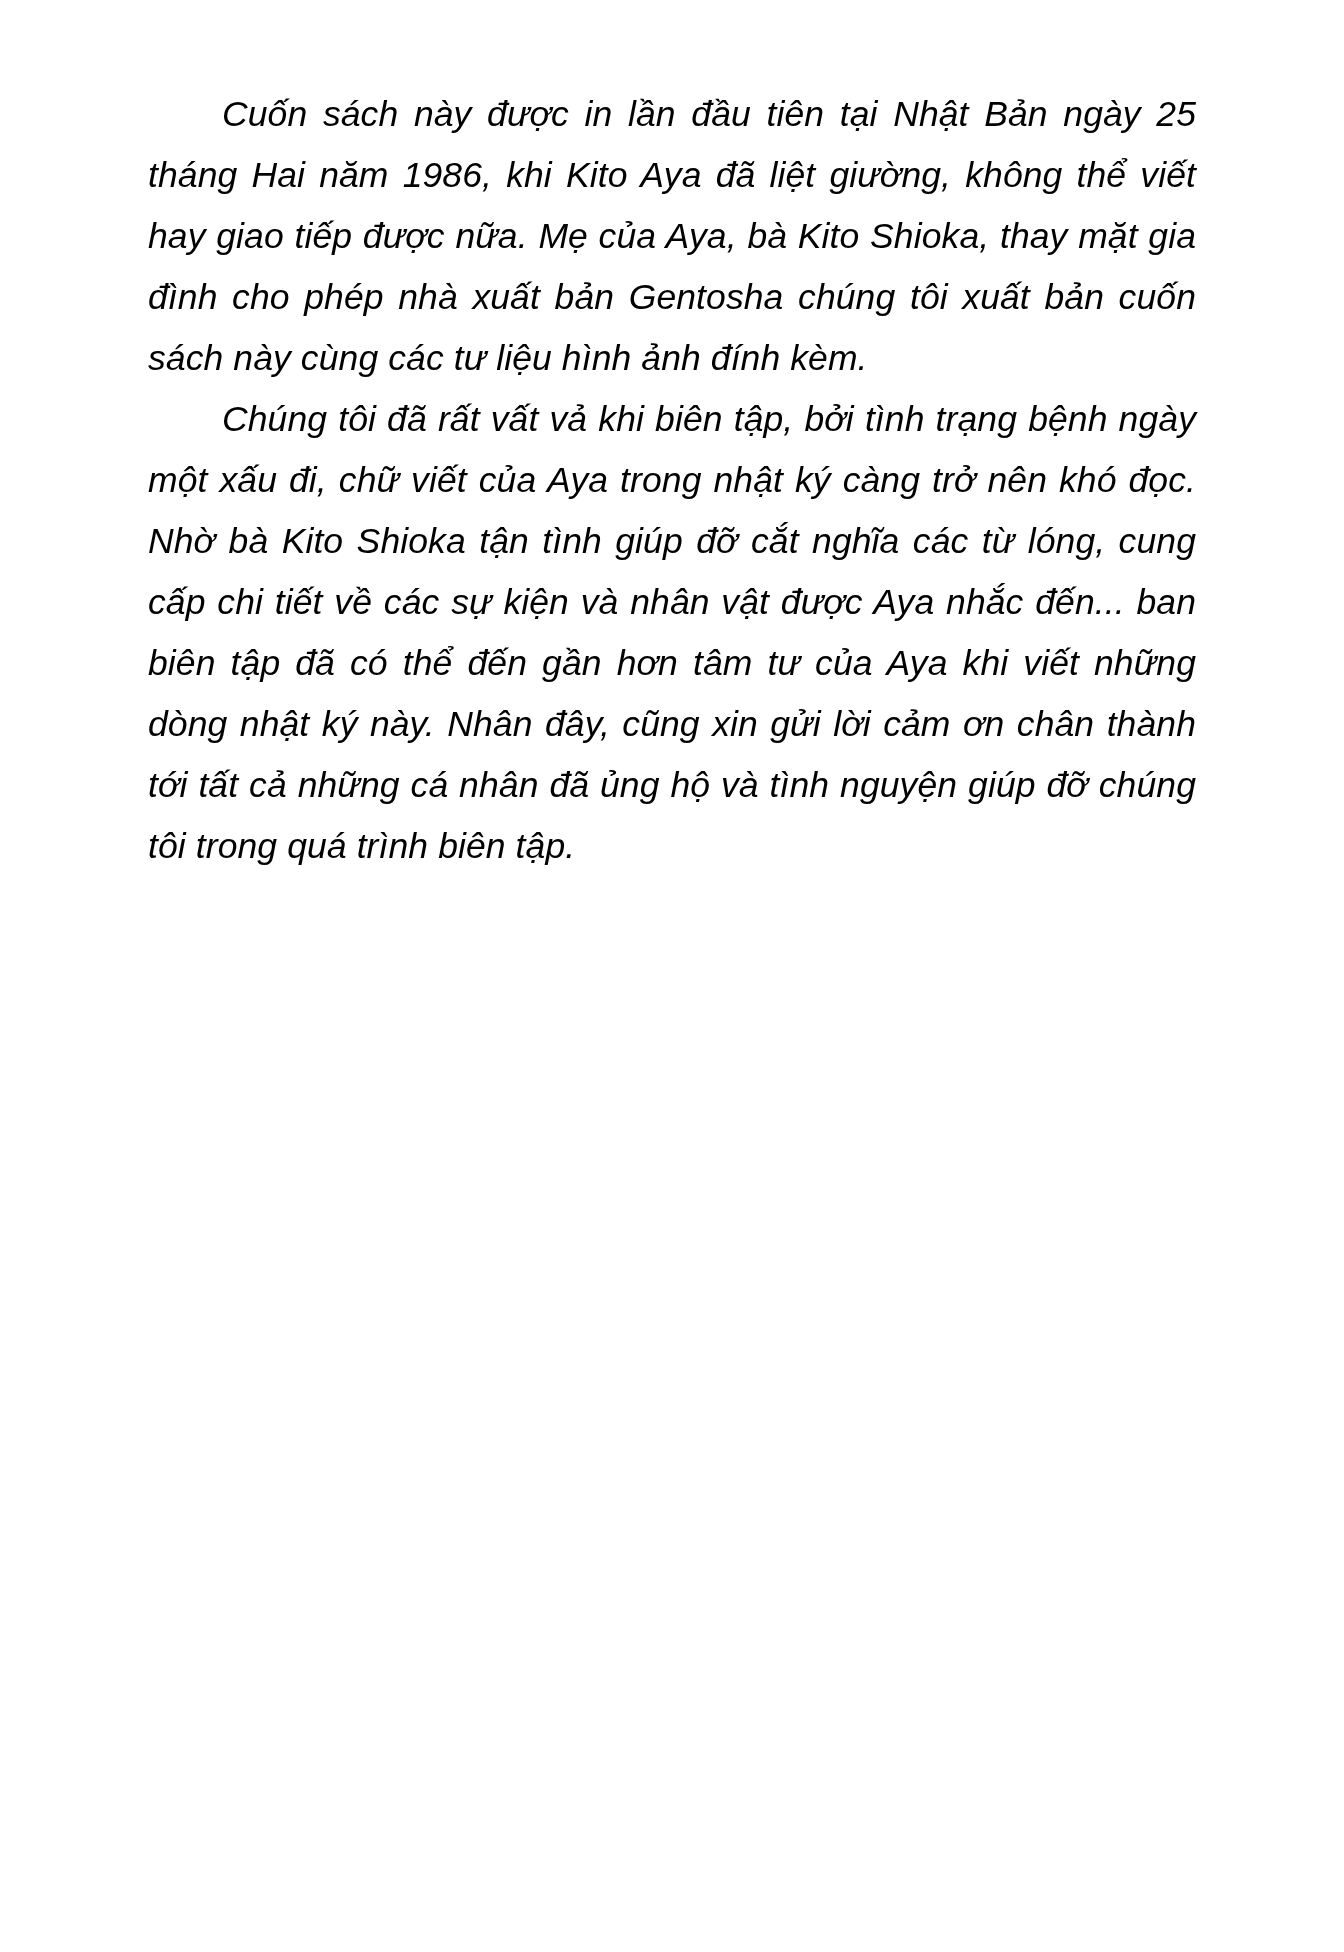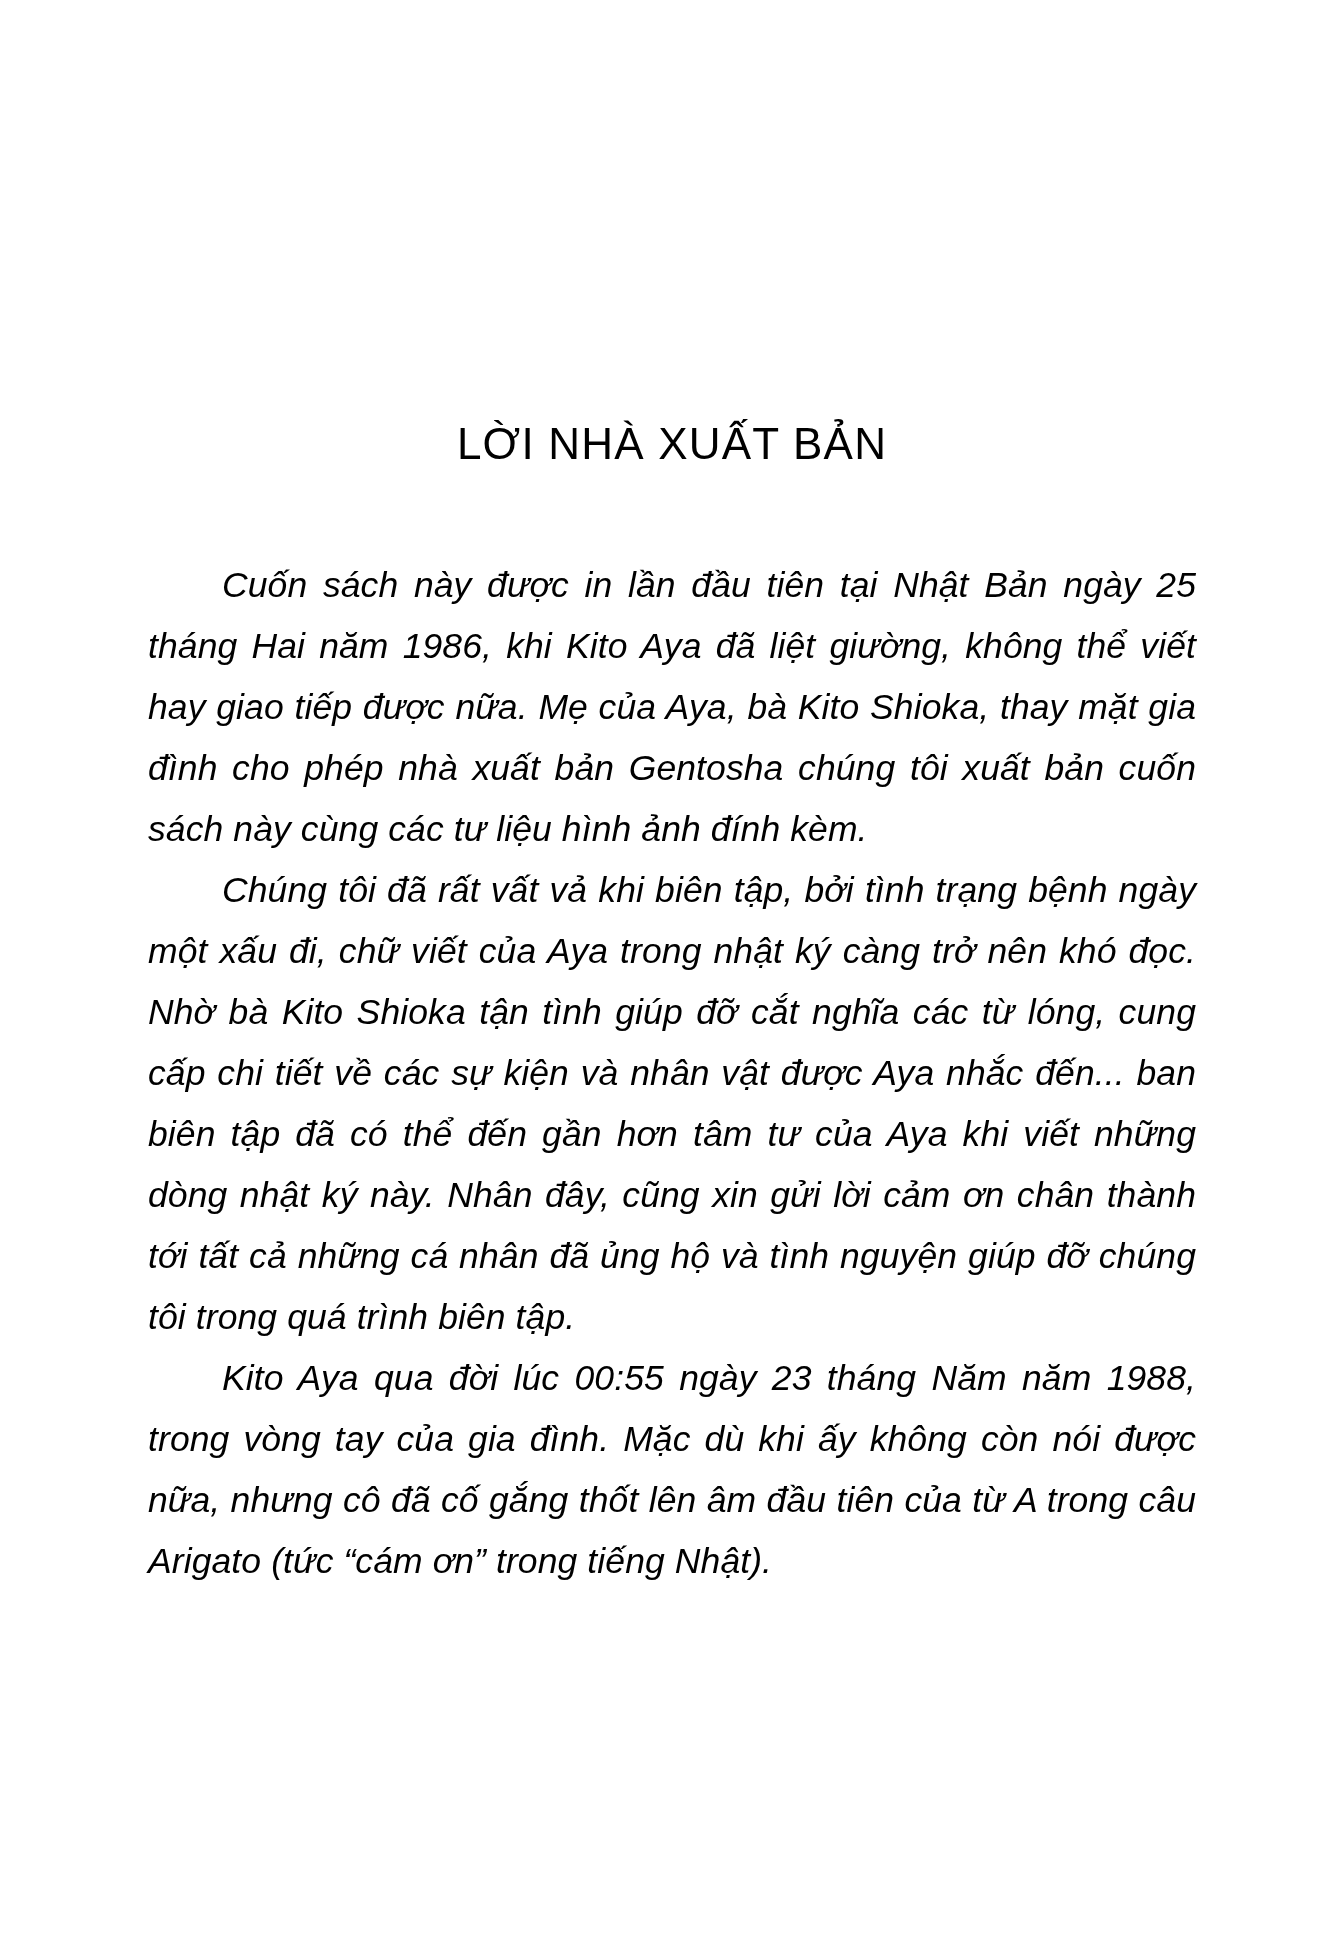--- a/index.html
+++ b/index.html
@@ -57,23 +57,21 @@
     text-align: right;
     letter-spacing: 0.1px;
   }
 </style>
 </head>
 <body>
 
 <div class="page">
   <div class="content">
 
-    <h1 class="doc-title">LỜI NHÀ XUẤT BẢN</h1>
 
     <div class="body-block">
       <p class="para">Cuốn sách này được in lần đầu tiên tại Nhật Bản ngày 25 tháng Hai năm 1986, khi Kito Aya đã liệt giường, không thể viết hay giao tiếp được nữa. Mẹ của Aya, bà Kito Shioka, thay mặt gia đình cho phép nhà xuất bản Gentosha chúng tôi xuất bản cuốn sách này cùng các tư liệu hình ảnh đính kèm.</p>
       <p class="para">Chúng tôi đã rất vất vả khi biên tập, bởi tình trạng bệnh ngày một xấu đi, chữ viết của Aya trong nhật ký càng trở nên khó đọc. Nhờ bà Kito Shioka tận tình giúp đỡ cắt nghĩa các từ lóng, cung cấp chi tiết về các sự kiện và nhân vật được Aya nhắc đến... ban biên tập đã có thể đến gần hơn tâm tư của Aya khi viết những dòng nhật ký này. Nhân đây, cũng xin gửi lời cảm ơn chân thành tới tất cả những cá nhân đã ủng hộ và tình nguyện giúp đỡ chúng tôi trong quá trình biên tập.</p>
-      <p class="para">Kito Aya qua đời lúc 00:55 ngày 23 tháng Năm năm 1988, trong vòng tay của gia đình. Mặc dù khi ấy không còn nói được nữa, nhưng cô đã cố gắng thốt lên âm đầu tiên của từ A trong câu Arigato (tức “cám ơn” trong tiếng Nhật).</p>
     </div>
 
 
   </div>
 </div>
 
 </body></html>

